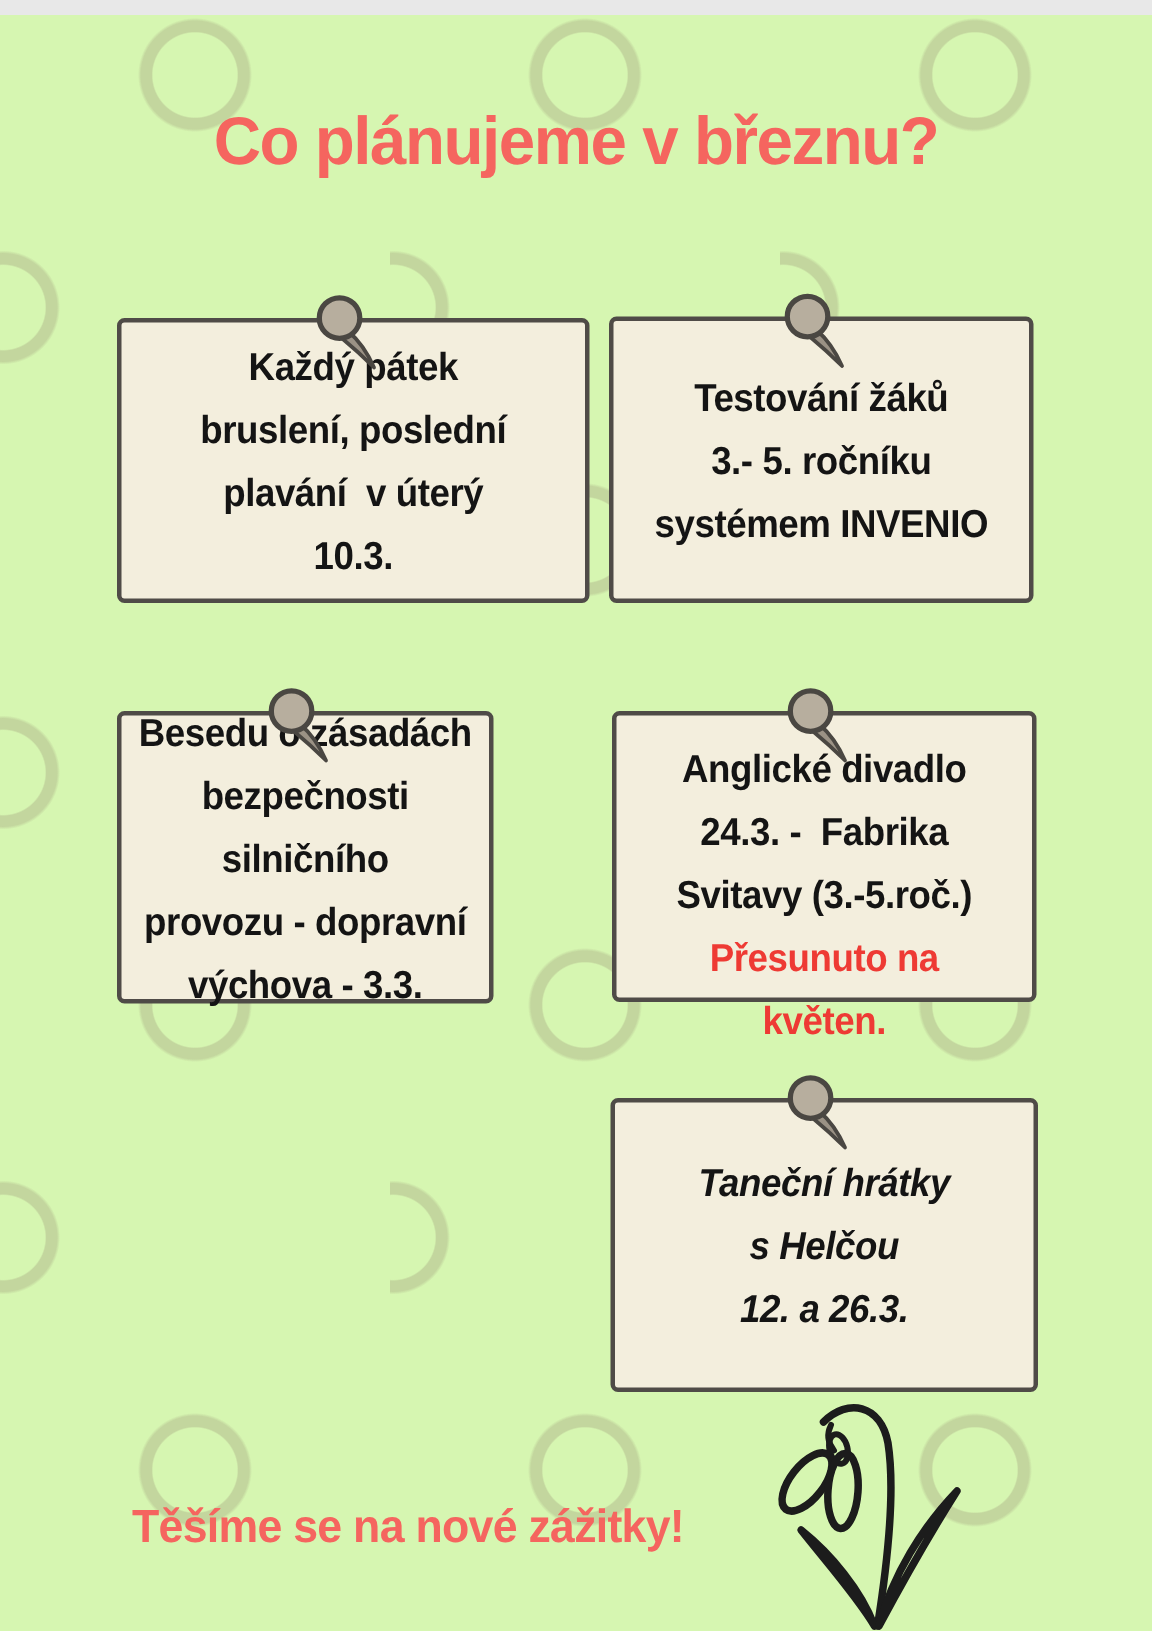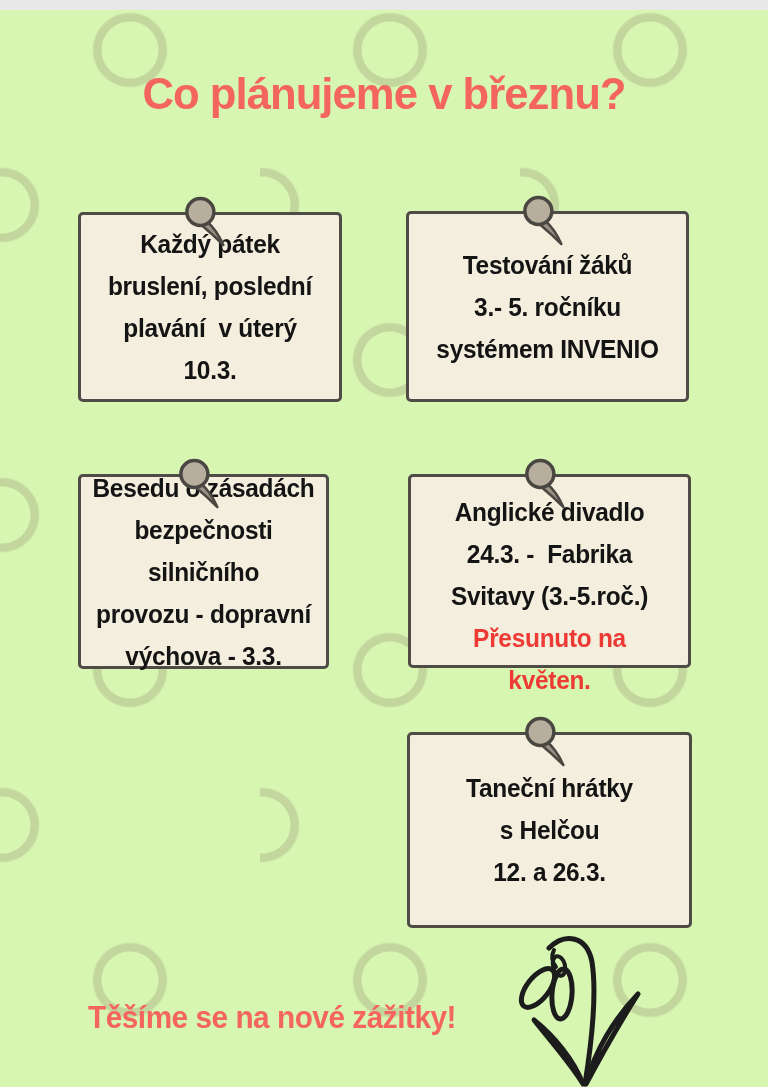--- a/index.html
+++ b/index.html
@@ -75,26 +75,26 @@
   }
 
   .card-note {
     color: #ee3a34;
   }
 
   
   .card.overflowing { align-items: flex-start; justify-content: flex-end; }
   .card.overflowing .card-text { padding-top: 14px; }
 
-  .c1 { left: 78px;  top: 202px; width: 264px; height: 190px; }
+  .c1 { left: 78px;  top: 202px; width: 315px; height: 190px; }
   .c2 { left: 406px; top: 201px; width: 283px; height: 191px; }
   .c3 { left: 78px;  top: 464px; width: 251px; height: 195px; justify-content: flex-end; }
   .c4 { left: 408px; top: 464px; width: 283px; height: 194px; }
   .c5 { left: 78px;  top: 721px; width: 286px; height: 199px; }
-  .c6 { left: 407px; top: 722px; width: 285px; height: 196px; }
+  .c6 { left: 407px; top: 722px; width: 285px; height: 196px; font-style: italic; }
 
   .footer {
     position: absolute;
     left: 88px;
     top: 990px;
     font-size: 31px;
     font-weight: bold;
     letter-spacing: -0.5px;
     color: #f5655f;
     transform: scaleX(0.96);

